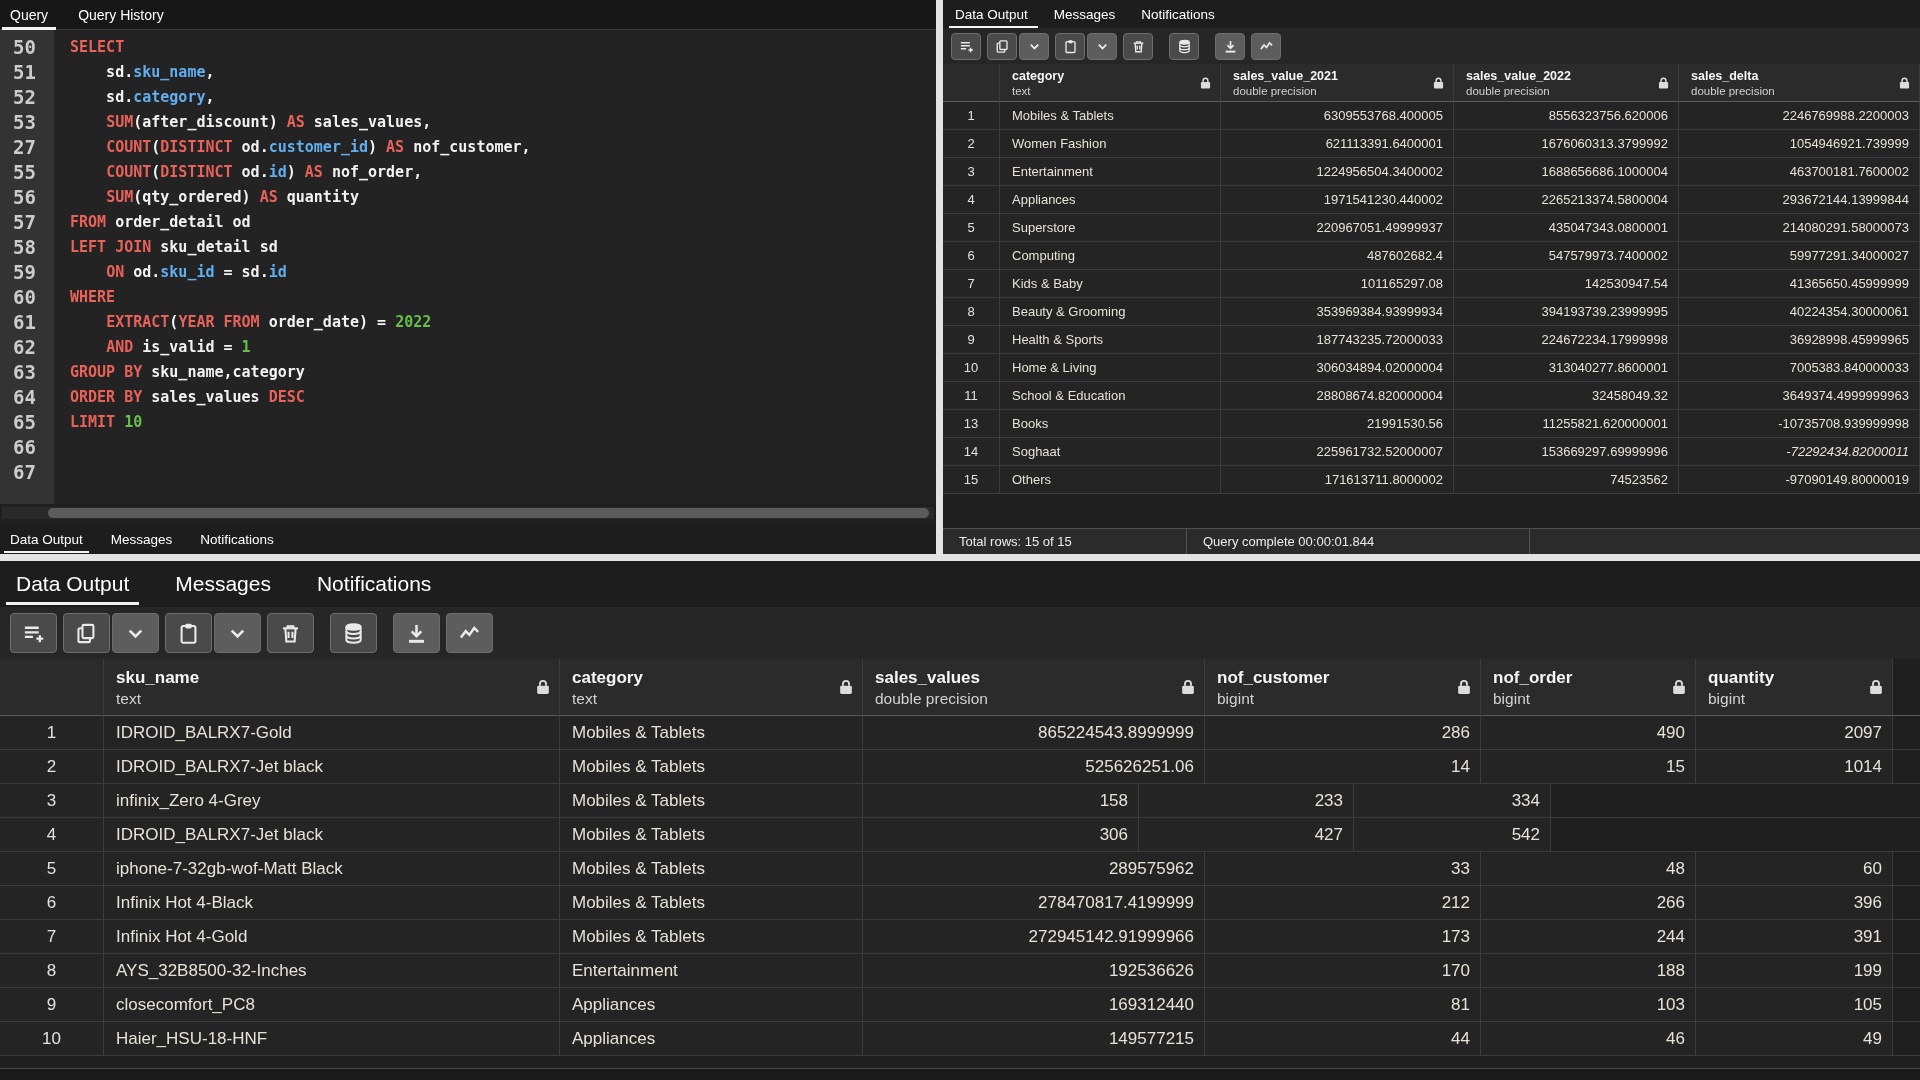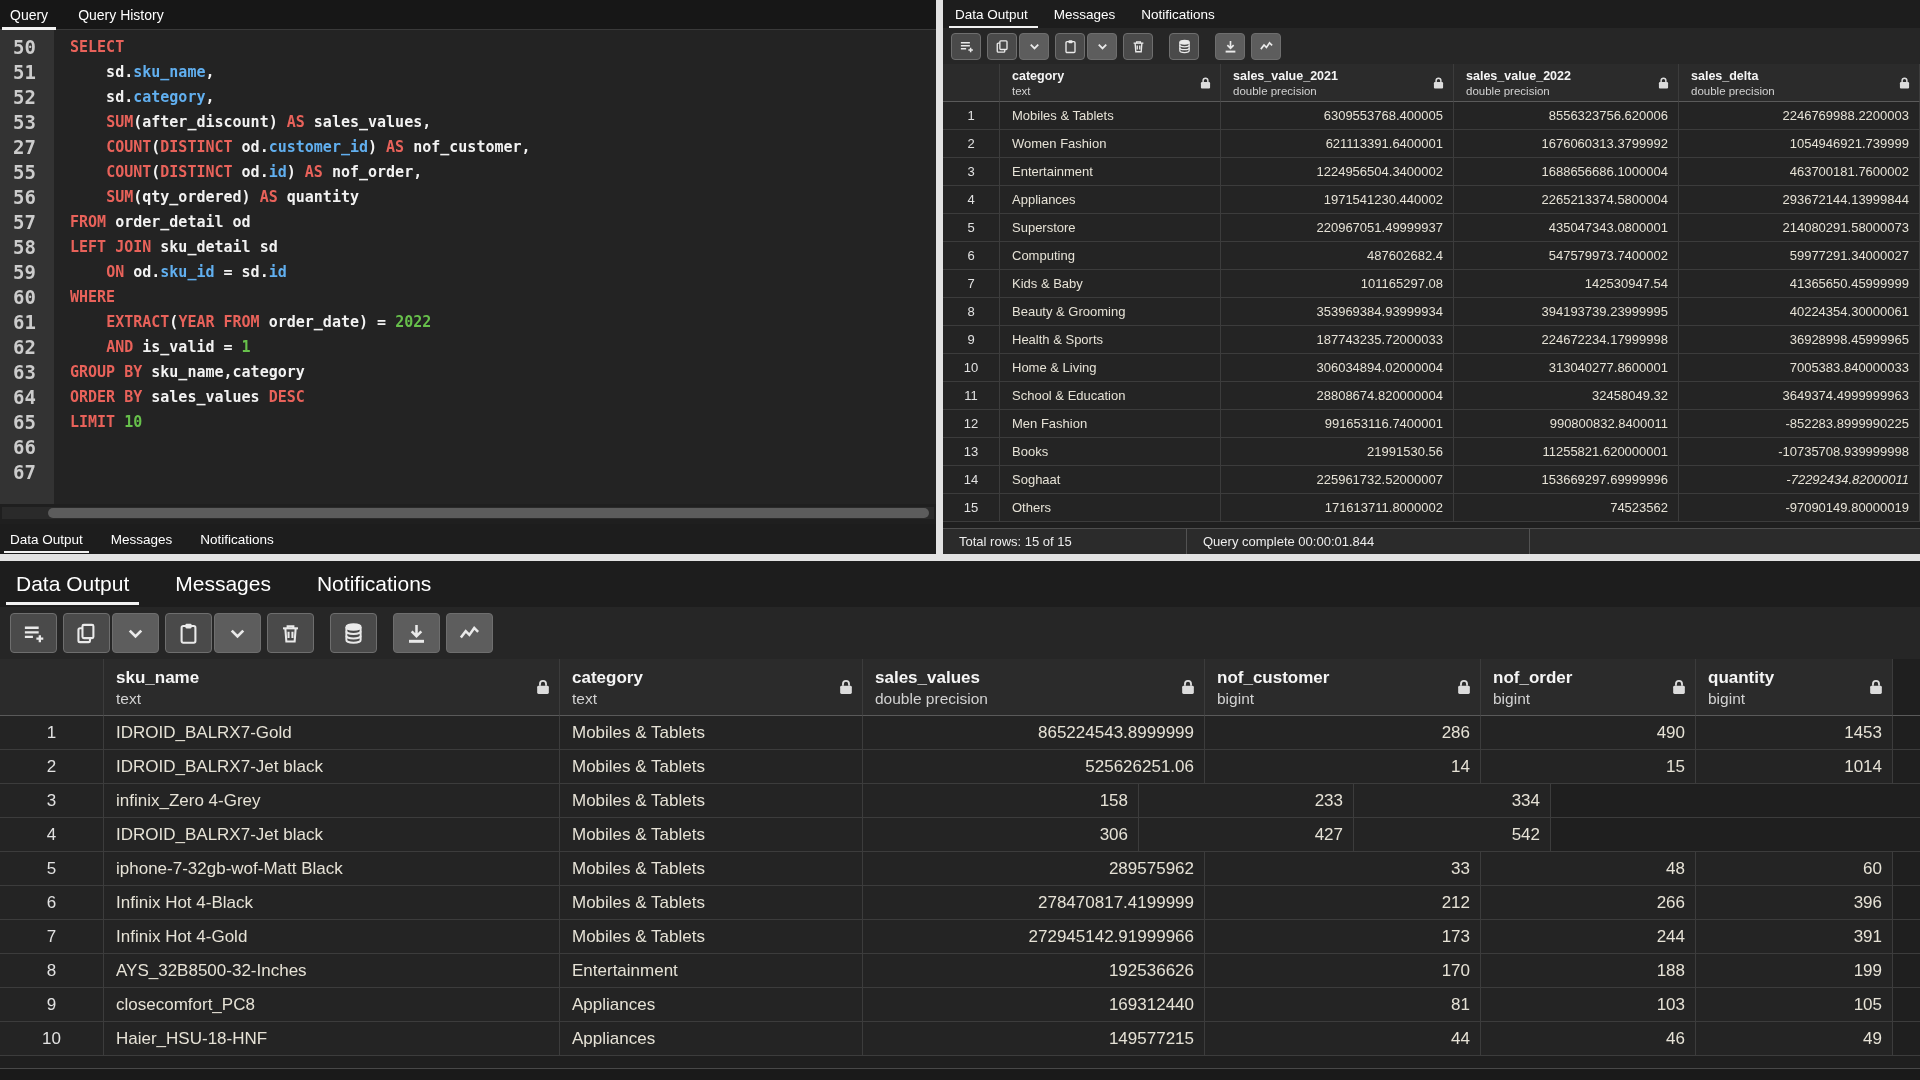--- a/index.html
+++ b/index.html
@@ -335,27 +335,20 @@
             <div class="td num" style="flex: 1 1 auto;">7005383.840000033</div>
           </div>
           <div class="tr sm">
             <div class="td rownum" style="width: 57px;">11</div>
             <div class="td txt" style="width: 221px;">School &amp; Education</div>
             <div class="td num" style="width: 233px;">28808674.820000004</div>
             <div class="td num" style="width: 225px;">32458049.32</div>
             <div class="td num" style="flex: 1 1 auto;">3649374.4999999963</div>
           </div>
           <div class="tr sm">
-            <div class="td rownum" style="width: 57px;">12</div>
-            <div class="td txt" style="width: 221px;">Men Fashion</div>
-            <div class="td num" style="width: 233px;">991653116.7400001</div>
-            <div class="td num" style="width: 225px;">990800832.8400011</div>
-            <div class="td num" style="flex: 1 1 auto;">-852283.8999990225</div>
-          </div>
-          <div class="tr sm">
             <div class="td rownum" style="width: 57px;">13</div>
             <div class="td txt" style="width: 221px;">Books</div>
             <div class="td num" style="width: 233px;">21991530.56</div>
             <div class="td num" style="width: 225px;">11255821.620000001</div>
             <div class="td num" style="flex: 1 1 auto;">-10735708.939999998</div>
           </div>
           <div class="tr sm">
             <div class="td rownum" style="width: 57px;">14</div>
             <div class="td txt" style="width: 221px;">Soghaat</div>
             <div class="td num" style="width: 233px;">225961732.52000007</div>
@@ -526,21 +519,21 @@
           </div>
           <div class="td filler"></div>
         </div>
         <div class="tr lg">
           <div class="td rownum" style="width: 104px;">1</div>
           <div class="td txt" style="width: 456px;">IDROID_BALRX7-Gold</div>
           <div class="td txt" style="width: 303px;">Mobiles &amp; Tablets</div>
           <div class="td num" style="width: 342px;">865224543.8999999</div>
           <div class="td num" style="width: 276px;">286</div>
           <div class="td num" style="width: 215px;">490</div>
-          <div class="td num" style="width: 197px;">1453</div>
+          <div class="td num" style="width: 197px;">2097</div>
           <div class="td filler"></div>
         </div>
         <div class="tr lg">
           <div class="td rownum" style="width: 104px;">2</div>
           <div class="td txt" style="width: 456px;">IDROID_BALRX7-Jet black</div>
           <div class="td txt" style="width: 303px;">Mobiles &amp; Tablets</div>
           <div class="td num" style="width: 342px;">525626251.06</div>
           <div class="td num" style="width: 276px;">14</div>
           <div class="td num" style="width: 215px;">15</div>
           <div class="td num" style="width: 197px;">1014</div>

